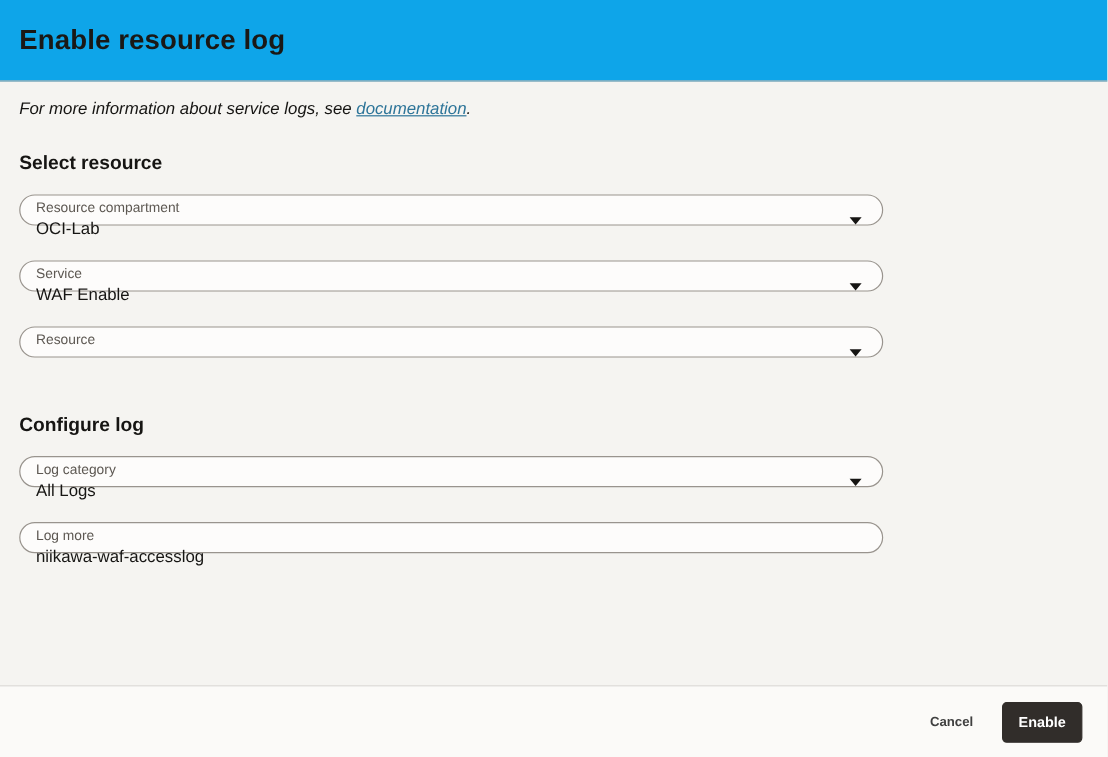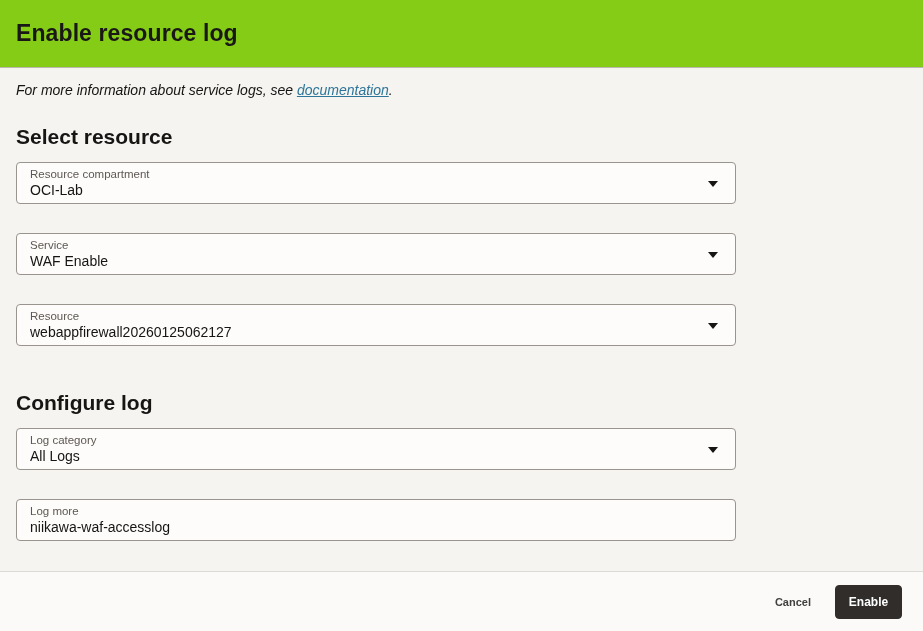--- a/index.html
+++ b/index.html
@@ -12,21 +12,21 @@
   .dialog {
     width: 923px;
     height: 631px;
     display: flex;
     flex-direction: column;
     background: #f5f4f1;
     overflow: hidden;
   }
   .dialog-header {
     flex: 0 0 68px;
-    background: #84cc16;
+    background: #0ea5e9;
     border-bottom: 1px solid #b9b6b1;
     display: flex;
     align-items: center;
     padding: 0 16px;
   }
   .dialog-title {
     font-size: 23px;
     font-weight: 700;
     color: #1a1816;
     letter-spacing: 0.1px;
@@ -42,36 +42,36 @@
     line-height: 17px;
     color: #161513;
     font-style: italic;
   }
   .intro a {
     color: #2e7599;
     text-decoration: underline;
     cursor: pointer;
   }
   #sections > .section-heading {
-    font-size: 21px;
+    font-size: 16px;
     font-weight: 700;
     line-height: 23px;
     color: #161513;
     margin: 45px 0 14px 0;
   }
   #sections > .section-heading:first-child {
     margin-top: 26px;
   }
   .field {
     position: relative;
     width: 720px;
-    height: 42px;
+    height: 26px;
     background: #fdfcfb;
     border: 1px solid #99948e;
-    border-radius: 4px;
+    border-radius: 16px;
     padding: 4px 36px 0 13px;
     display: flex;
     flex-direction: column;
     cursor: pointer;
   }
   .field + .field { margin-top: 29px; }
   .field-label {
     font-size: 11.5px;
     line-height: 15px;
     color: #5d5852;
@@ -145,21 +145,20 @@
           <span class="field-value">OCI-Lab</span>
           <span class="caret"></span>
         </div>
         <div class="field">
           <span class="field-label">Service</span>
           <span class="field-value">WAF Enable</span>
           <span class="caret"></span>
         </div>
         <div class="field">
           <span class="field-label">Resource</span>
-          <span class="field-value">webappfirewall20260125062127</span>
           <span class="caret"></span>
         </div>
         <h2 class="section-heading">Configure log</h2>
         <div class="field">
           <span class="field-label">Log category</span>
           <span class="field-value">All Logs</span>
           <span class="caret"></span>
         </div>
         <div class="field">
           <span class="field-label">Log more</span>

